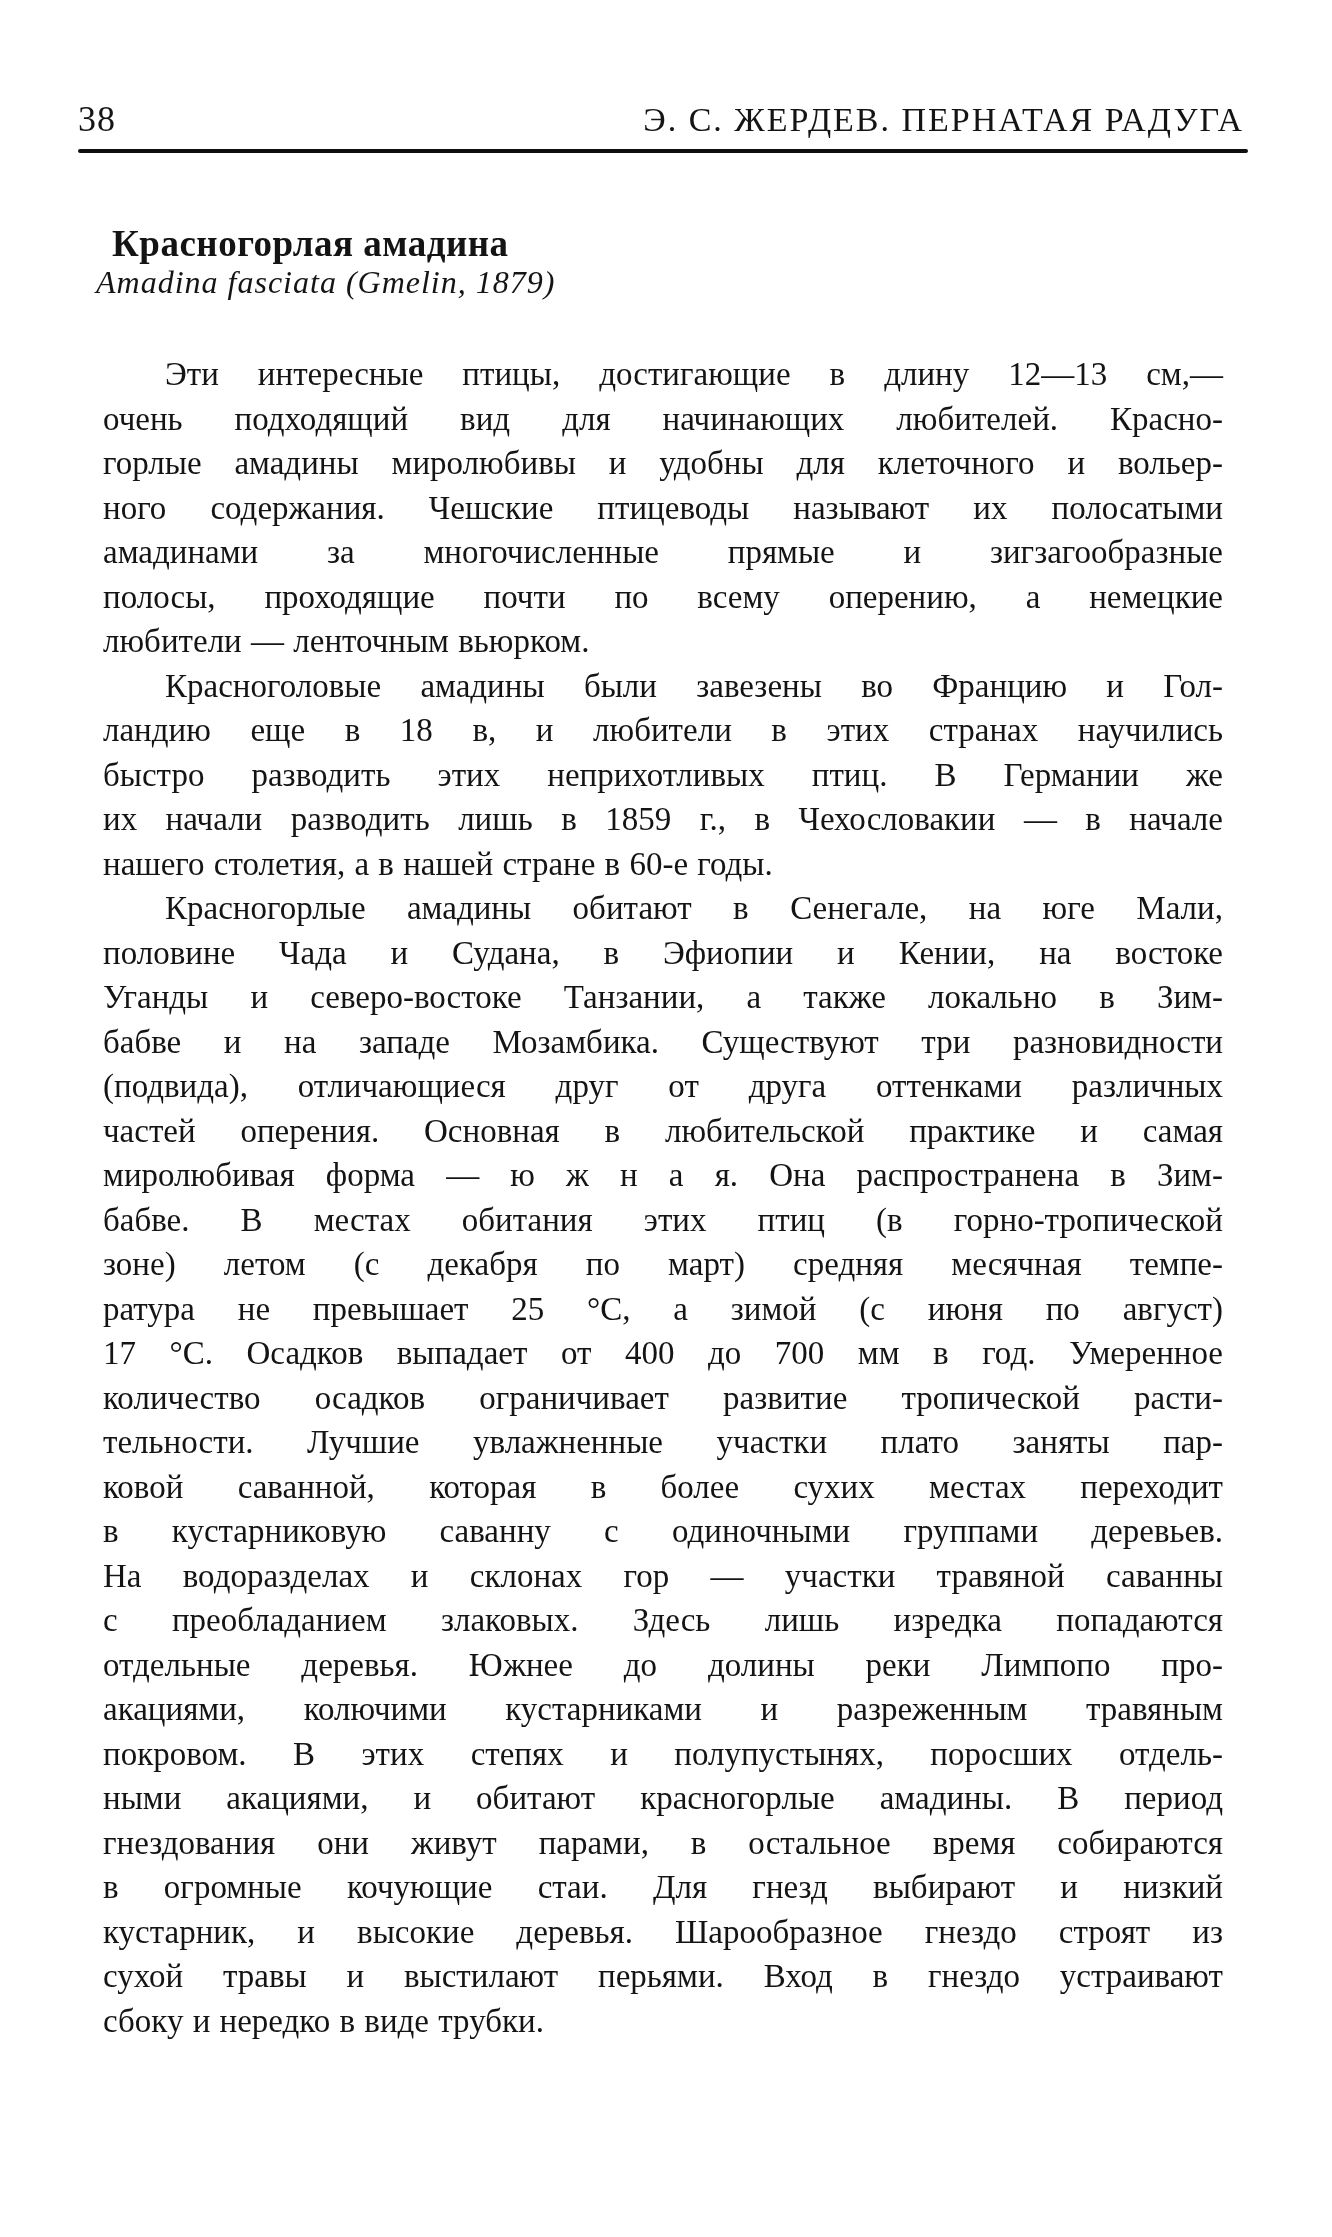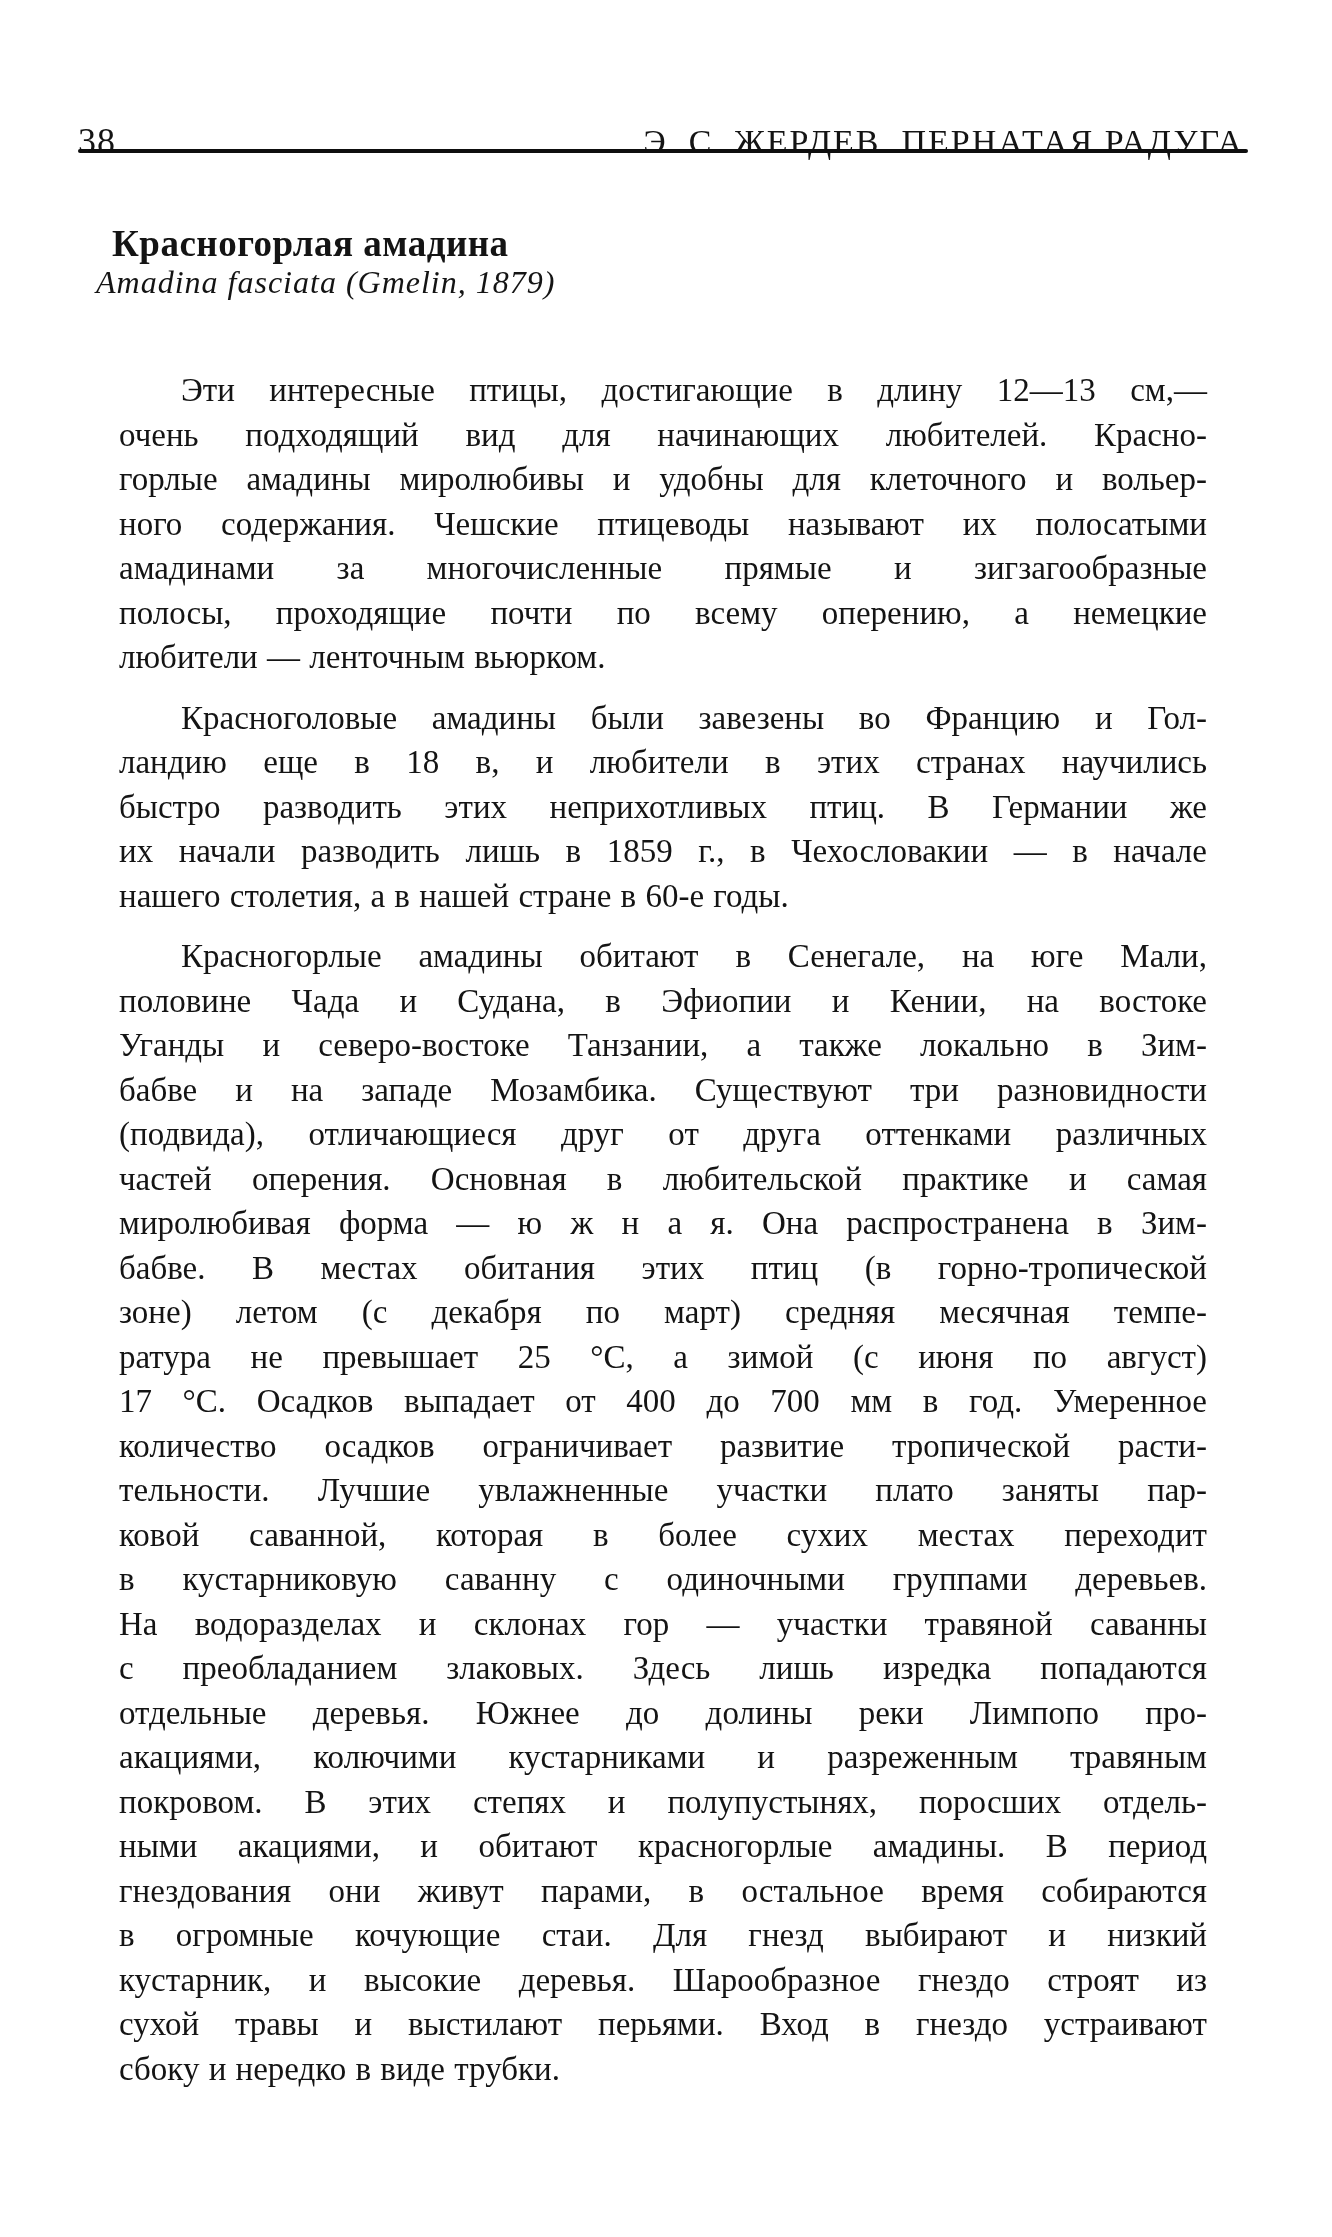--- a/index.html
+++ b/index.html
@@ -18,21 +18,20 @@
   }
   
   .running-header {
     position: absolute;
     left: 78px;
     right: 88px;
     top: 98px;
     display: flex;
     justify-content: space-between;
     align-items: baseline;
-    margin-top: 22px;
   }
   .page-number {
     font-size: 36px;
     font-weight: 400;
     letter-spacing: 1px;
   }
   .running-title {
     font-size: 34px;
     font-weight: 400;
     letter-spacing: 2px;
@@ -66,21 +65,21 @@
     letter-spacing: 1px;
   }
   
   .body-text {
     position: absolute;
     left: 103px;
     top: 352px;
     width: 1120px;
   }
   .para {
-    margin: 16px;
+    margin: 0;
     padding: 0;
   }
   .line {
     font-size: 33px;
     line-height: 44.5px;
     text-align: justify;
     text-align-last: justify;
     word-spacing: 1px;
     white-space: nowrap;
   }

